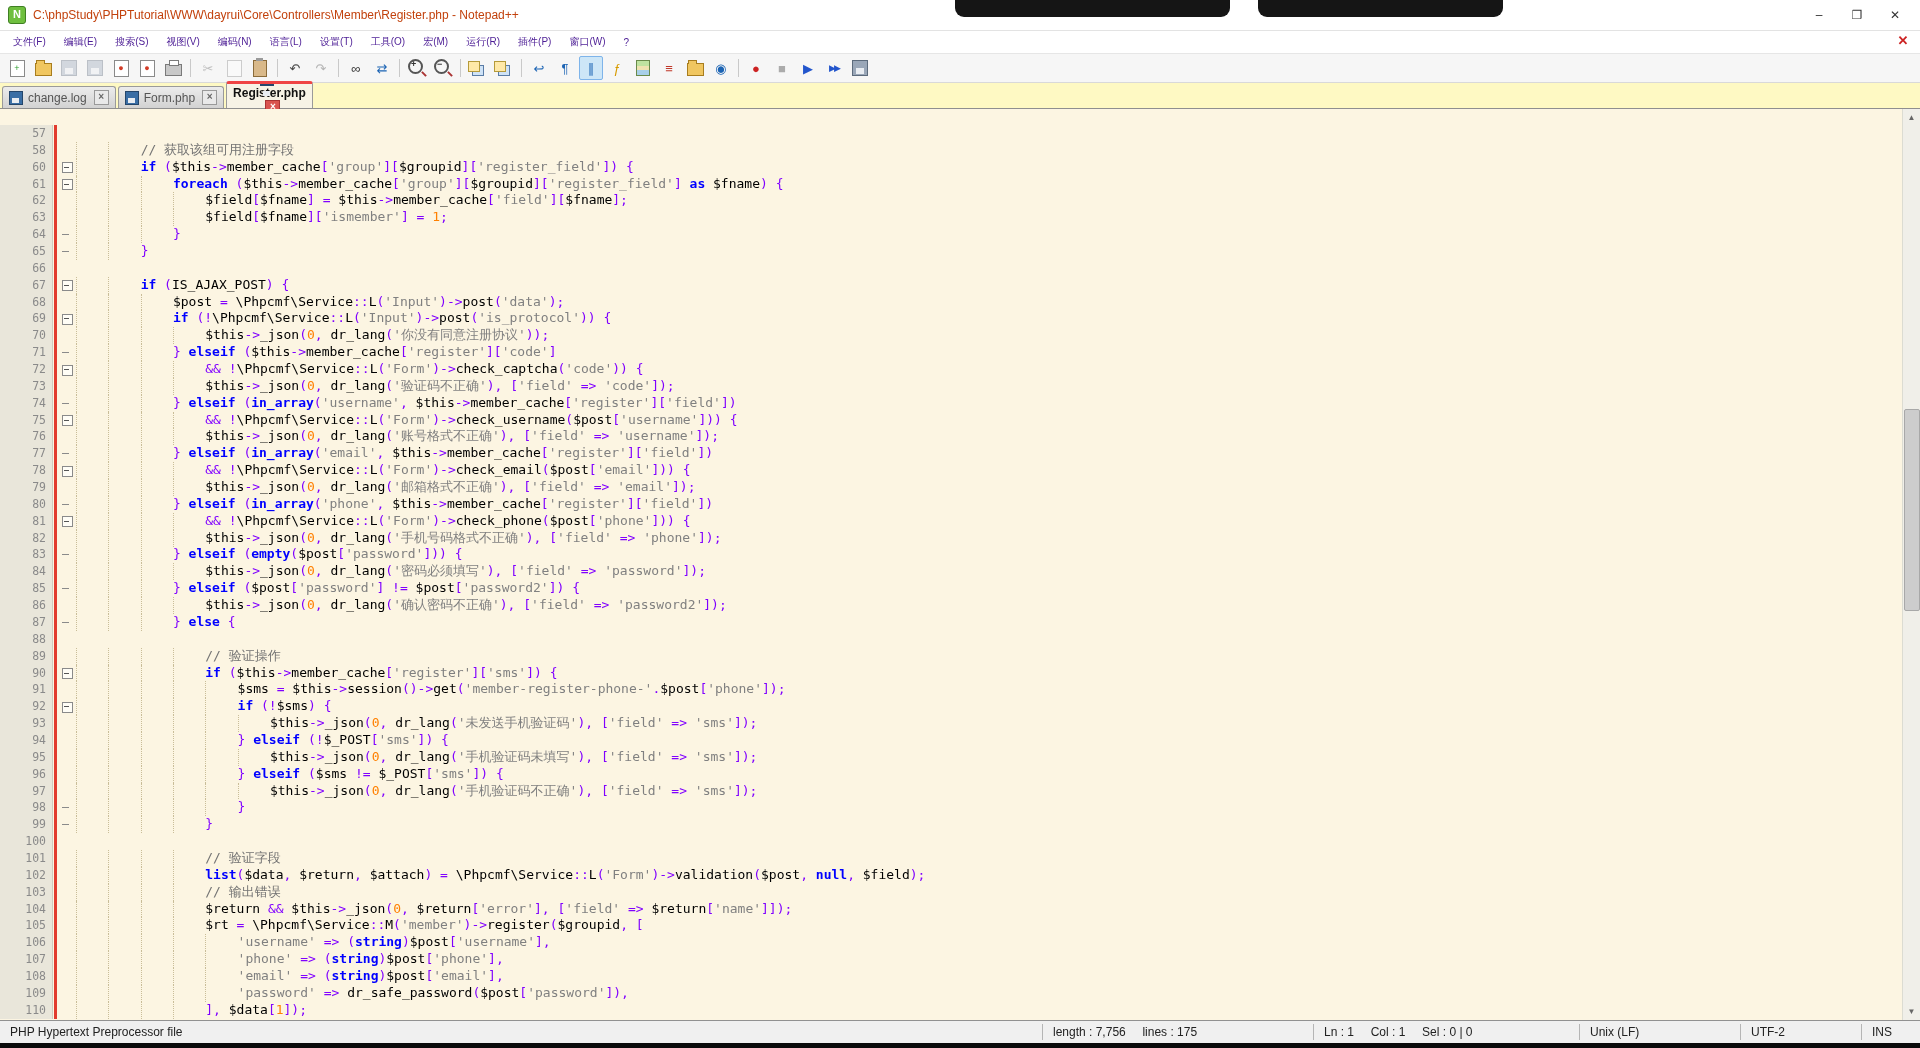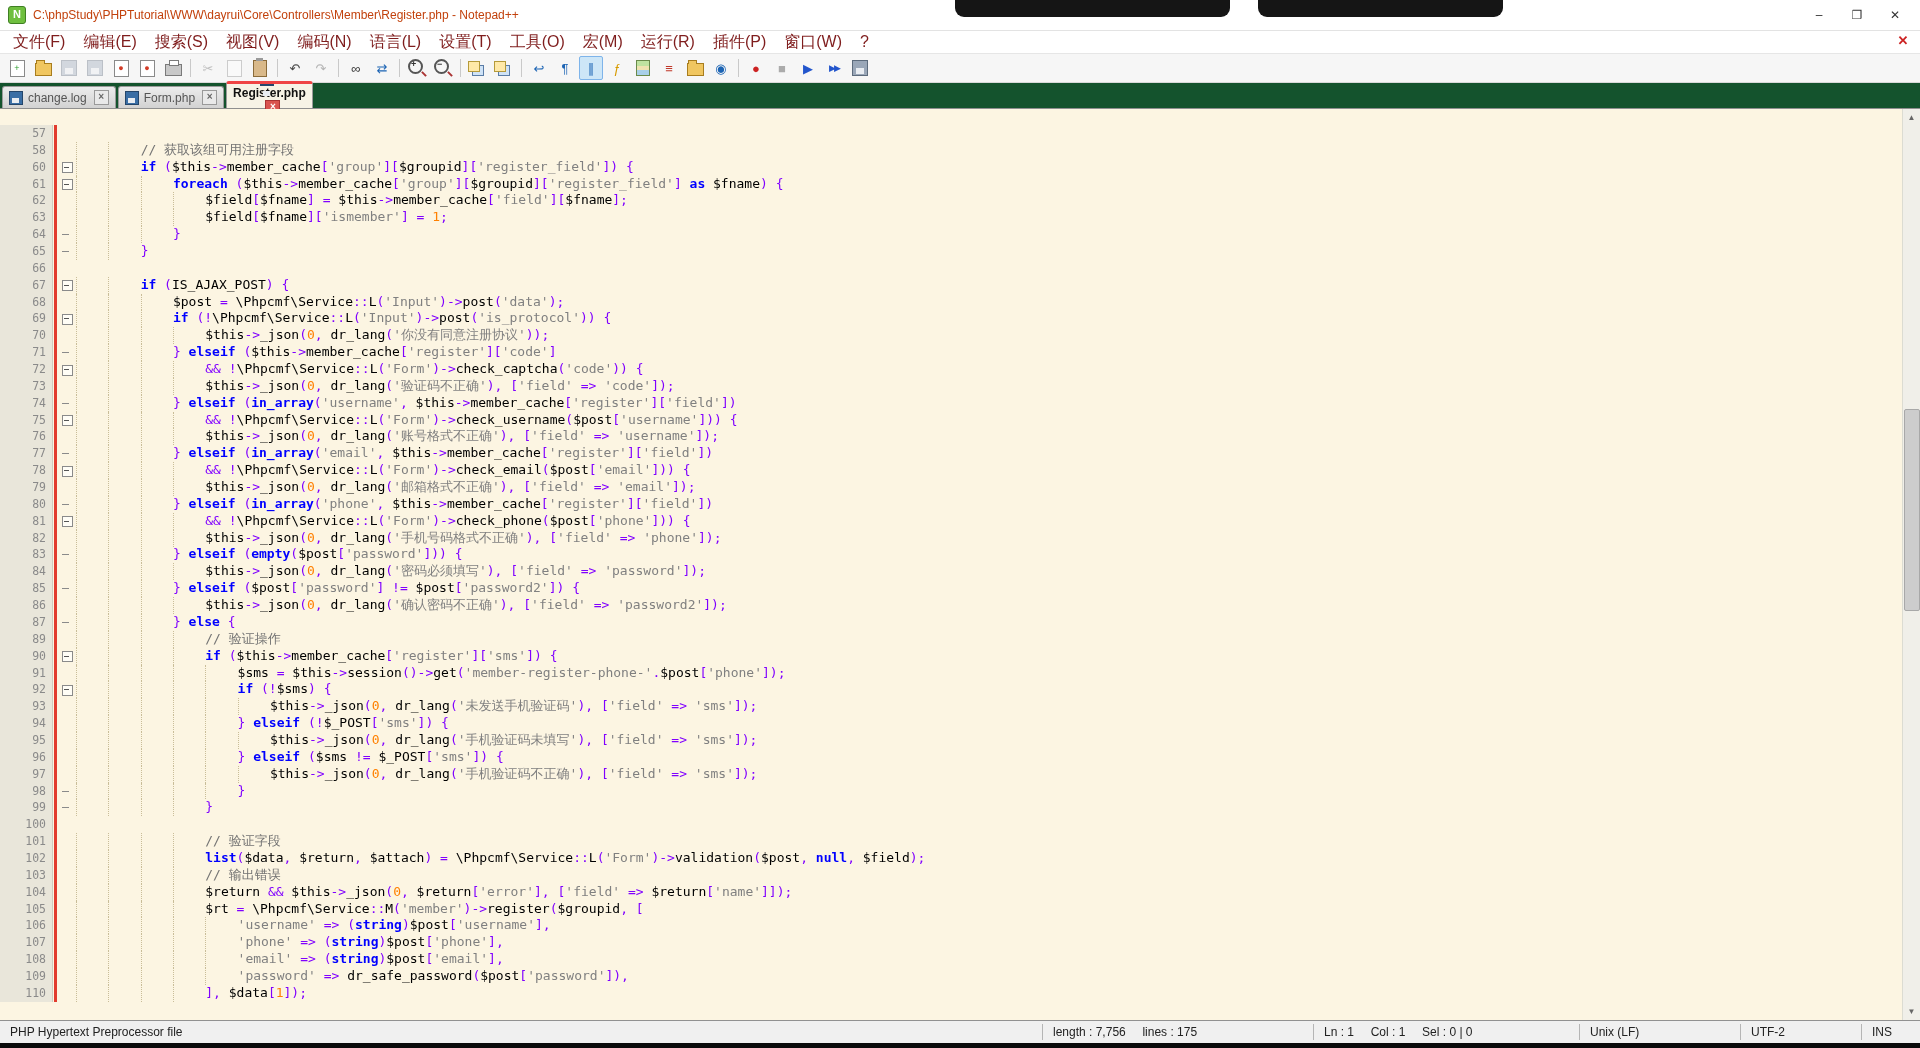--- a/index.html
+++ b/index.html
@@ -14,21 +14,21 @@
   #wintitle{font-size:12px;color:#c2410c;}
   #winbtns{margin-left:auto;display:flex;gap:4px;}
   .wbtn{width:34px;height:22px;text-align:center;line-height:22px;font-size:12px;color:#333;cursor:default;}
   .pill{position:absolute;top:0;height:17px;background:#151515;border-radius:0 0 9px 9px;}
   #pill1{left:955px;width:275px;}
   #pill2{left:1258px;width:245px;}
 
   
   #menubar{position:relative;height:22px;background:#ffffff;display:flex;align-items:center;
            padding-left:4px;border-bottom:1px solid #e6e6e6;}
-  .menu-item{font-size:16px;color:#7f1d1d;padding:17px 9px;cursor:default;}
+  .menu-item{font-size:10px;color:#4c1d95;padding:17px 9px;cursor:default;}
   #menuclose{position:absolute;right:8px;top:2px;color:#cc2222;font-size:13px;font-weight:bold;
              width:18px;text-align:center;}
 
   
   #toolbar{height:28px;background:#f6f6f6;border-bottom:1px solid #d9d9d9;display:flex;
            align-items:center;padding-left:4px;}
   .tbtn{width:22px;height:22px;margin:0 1px;display:flex;align-items:center;justify-content:center;
         border:1px solid transparent;border-radius:2px;position:relative;}
   .tbtn .g{font-size:13px;line-height:1;}
   .tbtn.small .g{font-size:9px;letter-spacing:-2px;}
@@ -45,21 +45,21 @@
   .k-printer:before{content:"";position:absolute;left:3px;top:-5px;width:8px;height:4px;background:#fff;border:1px solid #7a7a7a;}
   .k-clip{width:12px;height:15px;background:#d9b98a;border:1px solid #8a6b3a;position:relative;}
   .k-clip:before{content:"";position:absolute;left:2px;top:-3px;width:7px;height:3px;background:#9a9a9a;}
   .k-zoom{width:11px;height:11px;border:2px solid #555;border-radius:50%;position:relative;margin:-3px 0 0 -3px;}
   .k-zoom:after{content:"";position:absolute;width:6px;height:2px;background:#a33;transform:rotate(45deg);right:-6px;bottom:-3px;}
   .k-zoom .zg{position:absolute;left:1px;top:-2px;font-size:10px;font-weight:bold;color:#333;}
   .k-sync{width:10px;height:9px;background:#ffe9a8;border:1px solid #b59a3a;box-shadow:4px 4px 0 -1px #cfe3f7,4px 4px 0 0 #5a7ca6;margin:-4px 4px 0 -4px;}
   .k-map{width:12px;height:14px;background:linear-gradient(#bfe3a0 33%,#efe3b0 33%,#efe3b0 66%,#a8cfe8 66%);border:1px solid #6a8a4a;}
 
   
-  #tabbar{height:25px;background:#14532d;display:flex;align-items:flex-end;padding-left:2px;
+  #tabbar{height:25px;background:#fef9c3;display:flex;align-items:flex-end;padding-left:2px;
           border-bottom:1px solid #8f8f8f;}
   .tab{height:21px;display:flex;align-items:center;padding:0 6px;margin-right:2px;
        background:linear-gradient(#ececec,#d2d2d2);border:1px solid #9a9a9a;border-bottom:none;
        border-radius:3px 3px 0 0;font-size:12px;color:#555;position:relative;}
   .tab.active{height:24px;background:#f7f3e6;color:#111;font-weight:bold;border-top:3px solid #ef4444;flex-direction:column;}
   .floppy{width:12px;height:12px;background:#3a6ea5;border:1px solid #24466b;position:relative;margin-right:5px;}
   .floppy:before{content:"";position:absolute;left:2px;top:6px;width:7px;height:5px;background:#e9edf2;}
   .tclose{margin-left:7px;width:13px;height:13px;line-height:12px;text-align:center;font-size:10px;
           color:#666;border:1px solid #999;background:#e9e9e9;font-weight:bold;}
   .tab.active .tclose{color:#fff;background:#d9534f;border-color:#a33;}
@@ -293,20 +293,21 @@
         <div class="erow"><span class="ln">78</span><span class="chg"></span><span class="fold"><span class="fbox"></span></span><span class="code"><span class="ig">    </span><span class="ig">    </span><span class="ig">    </span><span class="ig">    </span><span class="tok-o">&amp;&amp; !</span><span class="tok-d">\Phpcmf\Service</span><span class="tok-o">::</span><span class="tok-d">L</span><span class="tok-o">(</span><span class="tok-s">'Form'</span><span class="tok-o">)-&gt;</span><span class="tok-d">check_email</span><span class="tok-o">(</span><span class="tok-d">$post</span><span class="tok-o">[</span><span class="tok-s">'email'</span><span class="tok-o">])) {</span></span></div>
         <div class="erow"><span class="ln">79</span><span class="chg"></span><span class="fold"></span><span class="code"><span class="ig">    </span><span class="ig">    </span><span class="ig">    </span><span class="ig">    </span><span class="tok-d">$this</span><span class="tok-o">-&gt;</span><span class="tok-d">_json</span><span class="tok-o">(</span><span class="tok-n">0</span><span class="tok-o">, </span><span class="tok-d">dr_lang</span><span class="tok-o">(</span><span class="tok-s">'邮箱格式不正确'</span><span class="tok-o">), [</span><span class="tok-s">'field'</span><span class="tok-o"> =&gt; </span><span class="tok-s">'email'</span><span class="tok-o">]);</span></span></div>
         <div class="erow"><span class="ln">80</span><span class="chg"></span><span class="fold"><span class="ftick"></span></span><span class="code"><span class="ig">    </span><span class="ig">    </span><span class="ig">    </span><span class="tok-o">} </span><span class="tok-k">elseif</span><span class="tok-o"> (</span><span class="tok-k">in_array</span><span class="tok-o">(</span><span class="tok-s">'phone'</span><span class="tok-o">, </span><span class="tok-d">$this</span><span class="tok-o">-&gt;</span><span class="tok-d">member_cache</span><span class="tok-o">[</span><span class="tok-s">'register'</span><span class="tok-o">][</span><span class="tok-s">'field'</span><span class="tok-o">])</span></span></div>
         <div class="erow"><span class="ln">81</span><span class="chg"></span><span class="fold"><span class="fbox"></span></span><span class="code"><span class="ig">    </span><span class="ig">    </span><span class="ig">    </span><span class="ig">    </span><span class="tok-o">&amp;&amp; !</span><span class="tok-d">\Phpcmf\Service</span><span class="tok-o">::</span><span class="tok-d">L</span><span class="tok-o">(</span><span class="tok-s">'Form'</span><span class="tok-o">)-&gt;</span><span class="tok-d">check_phone</span><span class="tok-o">(</span><span class="tok-d">$post</span><span class="tok-o">[</span><span class="tok-s">'phone'</span><span class="tok-o">])) {</span></span></div>
         <div class="erow"><span class="ln">82</span><span class="chg"></span><span class="fold"></span><span class="code"><span class="ig">    </span><span class="ig">    </span><span class="ig">    </span><span class="ig">    </span><span class="tok-d">$this</span><span class="tok-o">-&gt;</span><span class="tok-d">_json</span><span class="tok-o">(</span><span class="tok-n">0</span><span class="tok-o">, </span><span class="tok-d">dr_lang</span><span class="tok-o">(</span><span class="tok-s">'手机号码格式不正确'</span><span class="tok-o">), [</span><span class="tok-s">'field'</span><span class="tok-o"> =&gt; </span><span class="tok-s">'phone'</span><span class="tok-o">]);</span></span></div>
         <div class="erow"><span class="ln">83</span><span class="chg"></span><span class="fold"><span class="ftick"></span></span><span class="code"><span class="ig">    </span><span class="ig">    </span><span class="ig">    </span><span class="tok-o">} </span><span class="tok-k">elseif</span><span class="tok-o"> (</span><span class="tok-k">empty</span><span class="tok-o">(</span><span class="tok-d">$post</span><span class="tok-o">[</span><span class="tok-s">'password'</span><span class="tok-o">])) {</span></span></div>
         <div class="erow"><span class="ln">84</span><span class="chg"></span><span class="fold"></span><span class="code"><span class="ig">    </span><span class="ig">    </span><span class="ig">    </span><span class="ig">    </span><span class="tok-d">$this</span><span class="tok-o">-&gt;</span><span class="tok-d">_json</span><span class="tok-o">(</span><span class="tok-n">0</span><span class="tok-o">, </span><span class="tok-d">dr_lang</span><span class="tok-o">(</span><span class="tok-s">'密码必须填写'</span><span class="tok-o">), [</span><span class="tok-s">'field'</span><span class="tok-o"> =&gt; </span><span class="tok-s">'password'</span><span class="tok-o">]);</span></span></div>
         <div class="erow"><span class="ln">85</span><span class="chg"></span><span class="fold"><span class="ftick"></span></span><span class="code"><span class="ig">    </span><span class="ig">    </span><span class="ig">    </span><span class="tok-o">} </span><span class="tok-k">elseif</span><span class="tok-o"> (</span><span class="tok-d">$post</span><span class="tok-o">[</span><span class="tok-s">'password'</span><span class="tok-o">] != </span><span class="tok-d">$post</span><span class="tok-o">[</span><span class="tok-s">'password2'</span><span class="tok-o">]) {</span></span></div>
         <div class="erow"><span class="ln">86</span><span class="chg"></span><span class="fold"></span><span class="code"><span class="ig">    </span><span class="ig">    </span><span class="ig">    </span><span class="ig">    </span><span class="tok-d">$this</span><span class="tok-o">-&gt;</span><span class="tok-d">_json</span><span class="tok-o">(</span><span class="tok-n">0</span><span class="tok-o">, </span><span class="tok-d">dr_lang</span><span class="tok-o">(</span><span class="tok-s">'确认密码不正确'</span><span class="tok-o">), [</span><span class="tok-s">'field'</span><span class="tok-o"> =&gt; </span><span class="tok-s">'password2'</span><span class="tok-o">]);</span></span></div>
         <div class="erow"><span class="ln">87</span><span class="chg"></span><span class="fold"><span class="ftick"></span></span><span class="code"><span class="ig">    </span><span class="ig">    </span><span class="ig">    </span><span class="tok-o">} </span><span class="tok-k">else</span><span class="tok-o"> {</span></span></div>
+        <div class="erow"><span class="ln">88</span><span class="chg"></span><span class="fold"></span><span class="code"></span></div>
         <div class="erow"><span class="ln">89</span><span class="chg"></span><span class="fold"></span><span class="code"><span class="ig">    </span><span class="ig">    </span><span class="ig">    </span><span class="ig">    </span><span class="tok-c">// 验证操作</span></span></div>
         <div class="erow"><span class="ln">90</span><span class="chg"></span><span class="fold"><span class="fbox"></span></span><span class="code"><span class="ig">    </span><span class="ig">    </span><span class="ig">    </span><span class="ig">    </span><span class="tok-k">if</span><span class="tok-o"> (</span><span class="tok-d">$this</span><span class="tok-o">-&gt;</span><span class="tok-d">member_cache</span><span class="tok-o">[</span><span class="tok-s">'register'</span><span class="tok-o">][</span><span class="tok-s">'sms'</span><span class="tok-o">]) {</span></span></div>
         <div class="erow"><span class="ln">91</span><span class="chg"></span><span class="fold"></span><span class="code"><span class="ig">    </span><span class="ig">    </span><span class="ig">    </span><span class="ig">    </span><span class="ig">    </span><span class="tok-d">$sms </span><span class="tok-o">= </span><span class="tok-d">$this</span><span class="tok-o">-&gt;</span><span class="tok-d">session</span><span class="tok-o">()-&gt;</span><span class="tok-d">get</span><span class="tok-o">(</span><span class="tok-s">'member-register-phone-'</span><span class="tok-o">.</span><span class="tok-d">$post</span><span class="tok-o">[</span><span class="tok-s">'phone'</span><span class="tok-o">]);</span></span></div>
         <div class="erow"><span class="ln">92</span><span class="chg"></span><span class="fold"><span class="fbox"></span></span><span class="code"><span class="ig">    </span><span class="ig">    </span><span class="ig">    </span><span class="ig">    </span><span class="ig">    </span><span class="tok-k">if</span><span class="tok-o"> (!</span><span class="tok-d">$sms</span><span class="tok-o">) {</span></span></div>
         <div class="erow"><span class="ln">93</span><span class="chg"></span><span class="fold"></span><span class="code"><span class="ig">    </span><span class="ig">    </span><span class="ig">    </span><span class="ig">    </span><span class="ig">    </span><span class="ig">    </span><span class="tok-d">$this</span><span class="tok-o">-&gt;</span><span class="tok-d">_json</span><span class="tok-o">(</span><span class="tok-n">0</span><span class="tok-o">, </span><span class="tok-d">dr_lang</span><span class="tok-o">(</span><span class="tok-s">'未发送手机验证码'</span><span class="tok-o">), [</span><span class="tok-s">'field'</span><span class="tok-o"> =&gt; </span><span class="tok-s">'sms'</span><span class="tok-o">]);</span></span></div>
         <div class="erow"><span class="ln">94</span><span class="chg"></span><span class="fold"></span><span class="code"><span class="ig">    </span><span class="ig">    </span><span class="ig">    </span><span class="ig">    </span><span class="ig">    </span><span class="tok-o">} </span><span class="tok-k">elseif</span><span class="tok-o"> (!</span><span class="tok-d">$_POST</span><span class="tok-o">[</span><span class="tok-s">'sms'</span><span class="tok-o">]) {</span></span></div>
         <div class="erow"><span class="ln">95</span><span class="chg"></span><span class="fold"></span><span class="code"><span class="ig">    </span><span class="ig">    </span><span class="ig">    </span><span class="ig">    </span><span class="ig">    </span><span class="ig">    </span><span class="tok-d">$this</span><span class="tok-o">-&gt;</span><span class="tok-d">_json</span><span class="tok-o">(</span><span class="tok-n">0</span><span class="tok-o">, </span><span class="tok-d">dr_lang</span><span class="tok-o">(</span><span class="tok-s">'手机验证码未填写'</span><span class="tok-o">), [</span><span class="tok-s">'field'</span><span class="tok-o"> =&gt; </span><span class="tok-s">'sms'</span><span class="tok-o">]);</span></span></div>
         <div class="erow"><span class="ln">96</span><span class="chg"></span><span class="fold"></span><span class="code"><span class="ig">    </span><span class="ig">    </span><span class="ig">    </span><span class="ig">    </span><span class="ig">    </span><span class="tok-o">} </span><span class="tok-k">elseif</span><span class="tok-o"> (</span><span class="tok-d">$sms </span><span class="tok-o">!= </span><span class="tok-d">$_POST</span><span class="tok-o">[</span><span class="tok-s">'sms'</span><span class="tok-o">]) {</span></span></div>
         <div class="erow"><span class="ln">97</span><span class="chg"></span><span class="fold"></span><span class="code"><span class="ig">    </span><span class="ig">    </span><span class="ig">    </span><span class="ig">    </span><span class="ig">    </span><span class="ig">    </span><span class="tok-d">$this</span><span class="tok-o">-&gt;</span><span class="tok-d">_json</span><span class="tok-o">(</span><span class="tok-n">0</span><span class="tok-o">, </span><span class="tok-d">dr_lang</span><span class="tok-o">(</span><span class="tok-s">'手机验证码不正确'</span><span class="tok-o">), [</span><span class="tok-s">'field'</span><span class="tok-o"> =&gt; </span><span class="tok-s">'sms'</span><span class="tok-o">]);</span></span></div>
         <div class="erow"><span class="ln">98</span><span class="chg"></span><span class="fold"><span class="ftick"></span></span><span class="code"><span class="ig">    </span><span class="ig">    </span><span class="ig">    </span><span class="ig">    </span><span class="ig">    </span><span class="tok-o">}</span></span></div>

